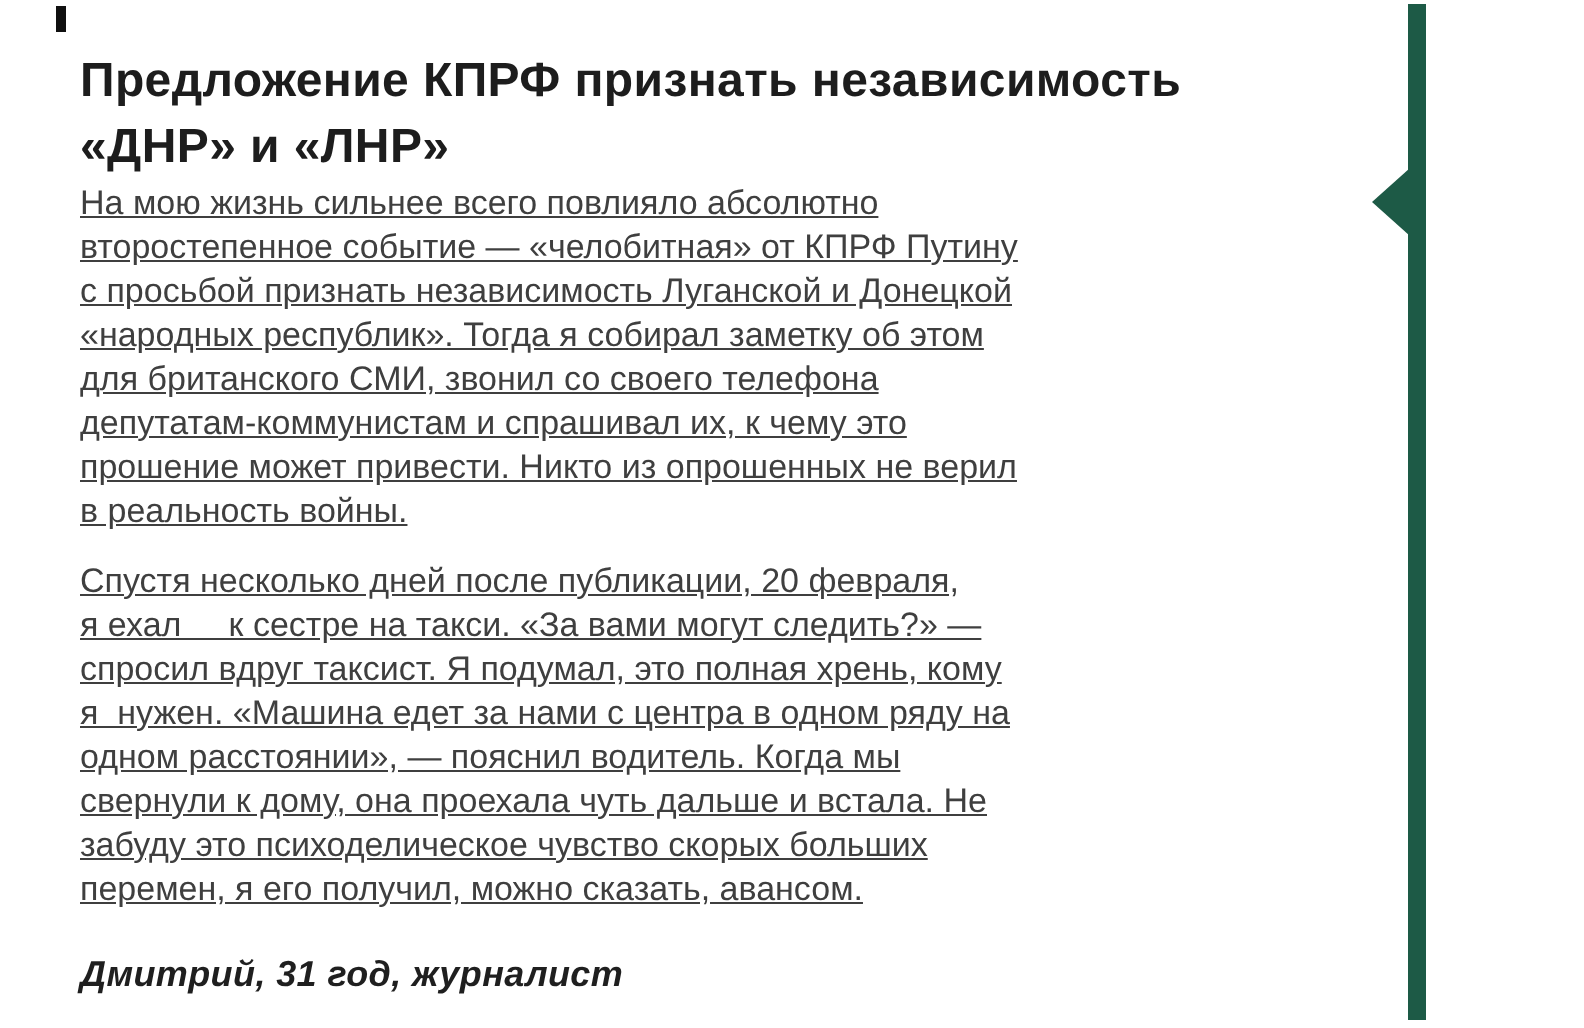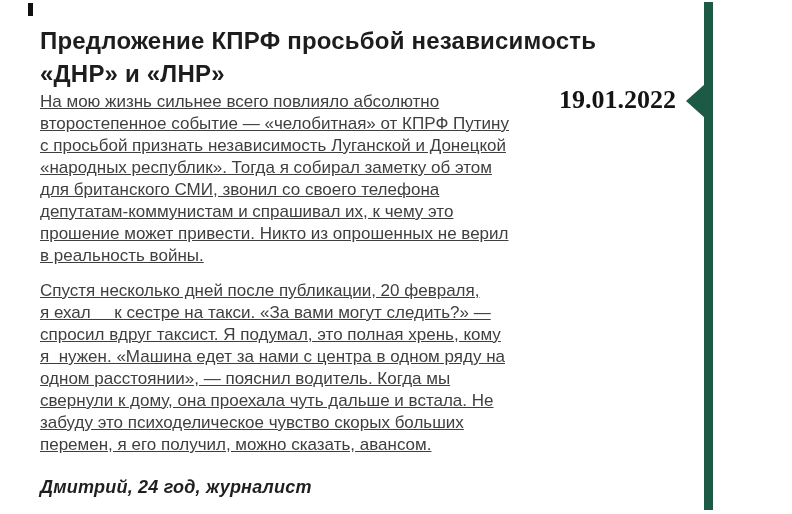--- a/index.html
+++ b/index.html
@@ -66,21 +66,21 @@
     color:#141414;
   }
 </style>
 </head>
 <body>
 
 <div class="page">
 
   <div class="top-tick"></div>
 
-  <h1 class="title">Предложение КПРФ просьбой независимость
+  <h1 class="title">Предложение КПРФ признать независимость
 «ДНР» и «ЛНР»</h1>
 
   <div class="body">
     <p>На мою жизнь сильнее всего повлияло абсолютно
 второстепенное событие — «челобитная» от КПРФ Путину
 с просьбой признать независимость Луганской и Донецкой
 «народных республик». Тогда я собирал заметку об этом
 для британского СМИ, звонил со своего телефона
 депутатам-коммунистам и спрашивал их, к чему это
 прошение может привести. Никто из опрошенных не верил
@@ -88,20 +88,19 @@
     <p>Спустя несколько дней после публикации, 20 февраля,
 я ехал     к сестре на такси. «За вами могут следить?» —
 спросил вдруг таксист. Я подумал, это полная хрень, кому
 я  нужен. «Машина едет за нами с центра в одном ряду на
 одном расстоянии», — пояснил водитель. Когда мы
 свернули к дому, она проехала чуть дальше и встала. Не
 забуду это психоделическое чувство скорых больших
 перемен, я его получил, можно сказать, авансом.</p>
   </div>
 
-  <div class="signature">Дмитрий, 24 год, журналист</div>
+  <div class="signature">Дмитрий, 31 год, журналист</div>
 
   <div class="timeline-line"></div>
   <div class="timeline-arrow"></div>
 
-  <div class="date">19.01.2022</div>
 
 </div>
 
 </body></html>

